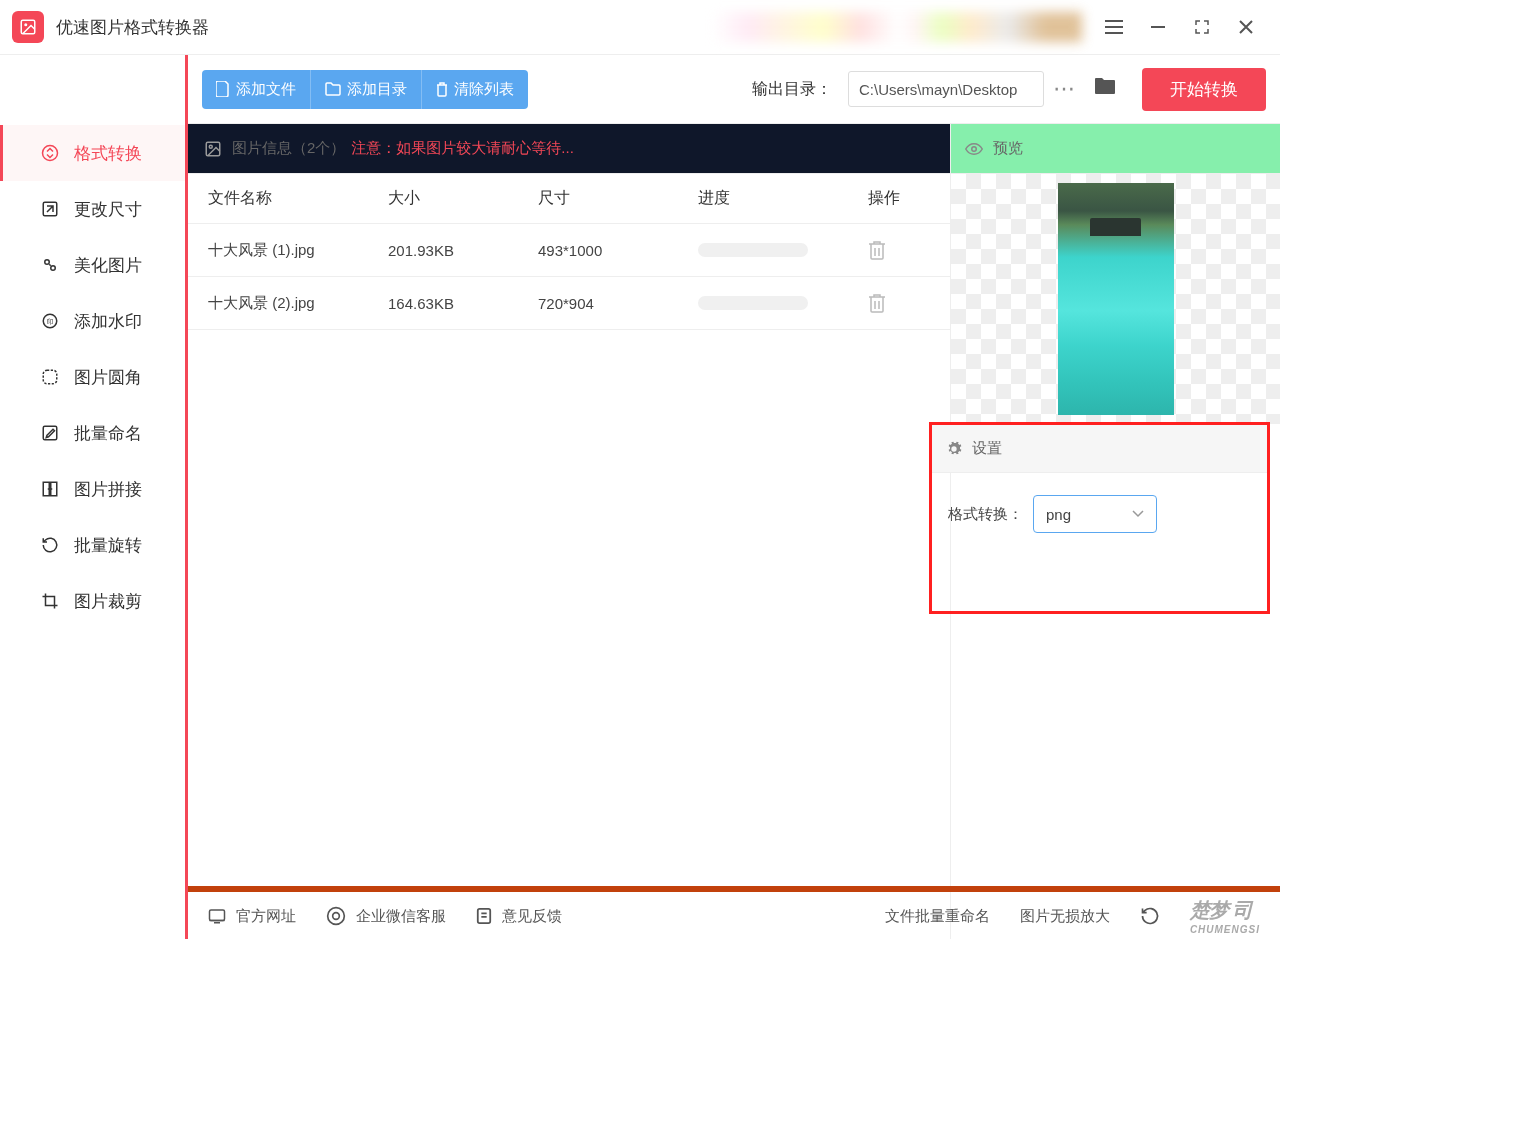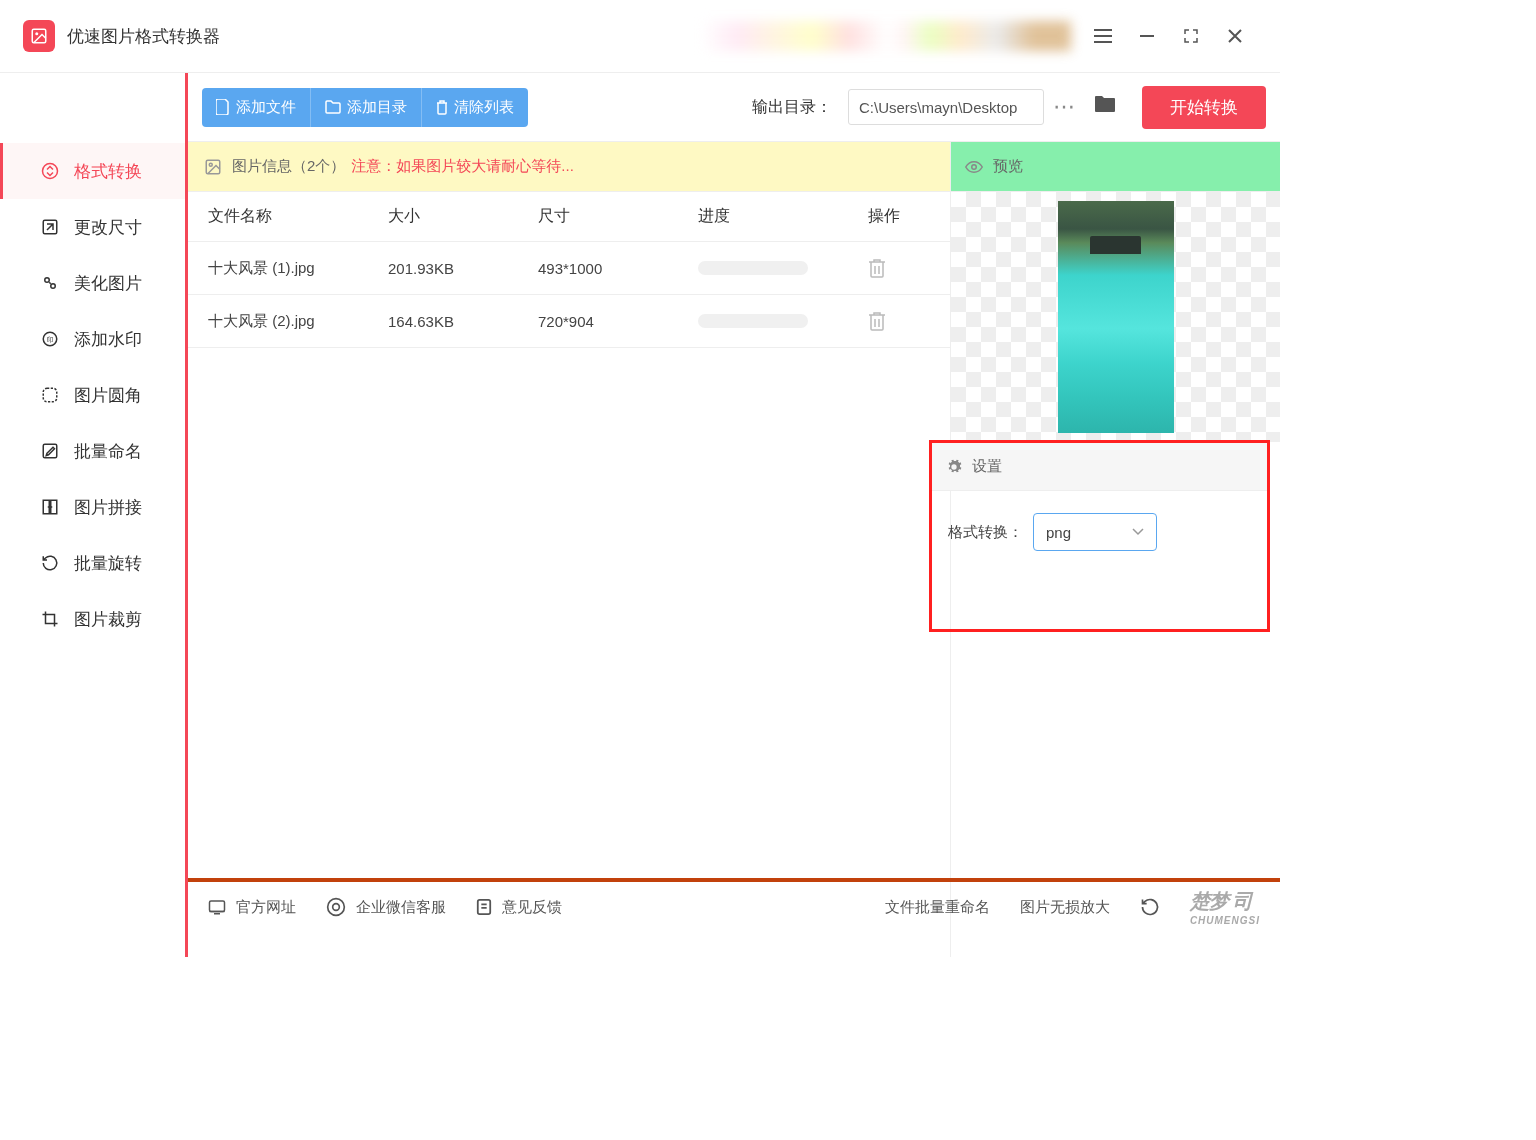--- a/index.html
+++ b/index.html
@@ -1,21 +1,21 @@
 <!DOCTYPE html>
 <html><head>
   <meta charset="utf-8">
   <style>
     * { margin: 0; padding: 0; box-sizing: border-box; font-family: "Microsoft YaHei", Arial, sans-serif; }
     body { width: 1536px; height: 1140px; background: #fff; overflow: hidden; transform-origin: top left; }
     
     .container { width: 1280px; height: 940px; background: #fff; position: relative; }
     
     
-    .titlebar { height: 73px; display: flex; align-items: center; padding: 0 23px; border-bottom: 1px solid #eee; }
+    .titlebar { height: 55px; display: flex; align-items: center; padding: 0 12px; border-bottom: 1px solid #eee; }
     .app-logo { width: 32px; height: 32px; background: #f44757; border-radius: 6px; display: flex; align-items: center; justify-content: center; margin-right: 12px; }
     .app-logo svg { fill: #fff; }
     .app-title { font-size: 17px; color: #333; font-weight: 400; }
     .titlebar-blur { flex: 1; display: flex; justify-content: flex-end; padding-right: 10px; }
     .blur-strip { width: 370px; height: 30px; background: linear-gradient(90deg, #fff 0%, #fde 10%, #ffa 30%, #fcc 40%, #fff 50%, #fee 55%, #df9 62%, #fda 70%, #ddd 80%, #c95 90%); filter: blur(6px); opacity: 0.6; }
     .win-controls { display: flex; gap: 24px; align-items: center; padding: 0 12px; }
     .win-btn { width: 20px; height: 20px; display: flex; align-items: center; justify-content: center; color: #555; cursor: pointer; }
     
     .body-row { display: flex; height: 884px; }
     
@@ -33,21 +33,21 @@
     .act-btn:last-child { border-right: none; }
     .spacer { flex: 1; }
     .out-label { font-size: 16px; color: #333; margin-right: 8px; }
     .out-input { width: 196px; height: 36px; border: 1px solid #ddd; border-radius: 3px; padding: 0 10px; font-size: 15px; color: #555; }
     .dots { width: 26px; text-align: center; color: #888; font-size: 22px; letter-spacing: 2px; cursor: pointer; }
     .folder-ic { width: 24px; height: 24px; color: #555; cursor: pointer; margin: 0 8px; }
     .start-btn { background: #f44757; color: #fff; font-size: 17px; padding: 10px 28px; border-radius: 4px; cursor: pointer; margin-left: 8px; }
     
     .content-row { flex: 1; display: flex; overflow: hidden; }
     .file-panel { flex: 1; display: flex; flex-direction: column; border-top: 1px solid #eee; }
-    .info-bar { height: 50px; background: #fef9c3; display: flex; align-items: center; padding: 0 16px; font-size: 15px; border-bottom: 1px solid #eee; }
+    .info-bar { height: 50px; background: #0f172a; display: flex; align-items: center; padding: 0 16px; font-size: 15px; border-bottom: 1px solid #eee; }
     .info-ic { color: #999; margin-right: 10px; }
     .info-text { color: #666; }
     .info-warn { color: #f44757; margin-left: 6px; }
     
     .table-head { display: flex; padding: 14px 20px; font-size: 16px; color: #333; font-weight: 500; border-bottom: 1px solid #eee; }
     .col-name { width: 180px; }
     .col-size { width: 150px; }
     .col-dim { width: 160px; }
     .col-prog { width: 170px; }
     .col-op { flex: 1; }
@@ -63,21 +63,21 @@
     .preview-img { width: 116px; height: 232px; background: linear-gradient(180deg, #4a6a4a 0%, #3a5544 12%, #5a8a5a 18%, #3dd4cc 32%, #55e5dd 55%, #3dd4cc 70%, #33c5bc 85%, #2db5ac 100%); position: relative; }
     .preview-img::before { content: ''; position: absolute; top: 15%; left: 28%; width: 44%; height: 8%; background: #2a3530; border-radius: 2px 2px 0 0; }
     
     .settings-box { border: 3px solid #ff2020; margin: -2px 10px 0 -22px; padding-bottom: 56px; }
     .settings-head { height: 48px; background: #f6f6f6; display: flex; align-items: center; padding: 0 14px; font-size: 15px; color: #666; gap: 10px; border-bottom: 1px solid #eee; }
     .settings-body { padding: 22px 16px; display: flex; align-items: center; gap: 10px; font-size: 15px; color: #444; }
     .fmt-select { width: 124px; height: 38px; border: 1.5px solid #5aa7f0; border-radius: 4px; padding: 0 12px; display: flex; align-items: center; justify-content: space-between; color: #444; cursor: pointer; }
     .chev { color: #999; }
     
     
-    .footer { position: absolute; bottom: 8px; left: 188px; right: 0; height: 54px; border-top: 4px solid #c2410c; display: flex; align-items: center; padding: 0 20px; gap: 30px; font-size: 15px; color: #555; }
+    .footer { position: absolute; bottom: 0; left: 188px; right: 0; height: 54px; border-top: 6px solid #c2410c; display: flex; align-items: center; padding: 0 20px; gap: 30px; font-size: 15px; color: #555; }
     .foot-link { display: flex; align-items: center; gap: 10px; cursor: pointer; }
     .foot-spacer { flex: 1; }
     .watermark { font-weight: 700; font-style: italic; color: #aaa; letter-spacing: -1px; font-size: 20px; }
     .watermark small { font-size: 10px; letter-spacing: 1px; display: block; }
     
     svg { display: block; }
   </style>
 </head>
 <body>
 

